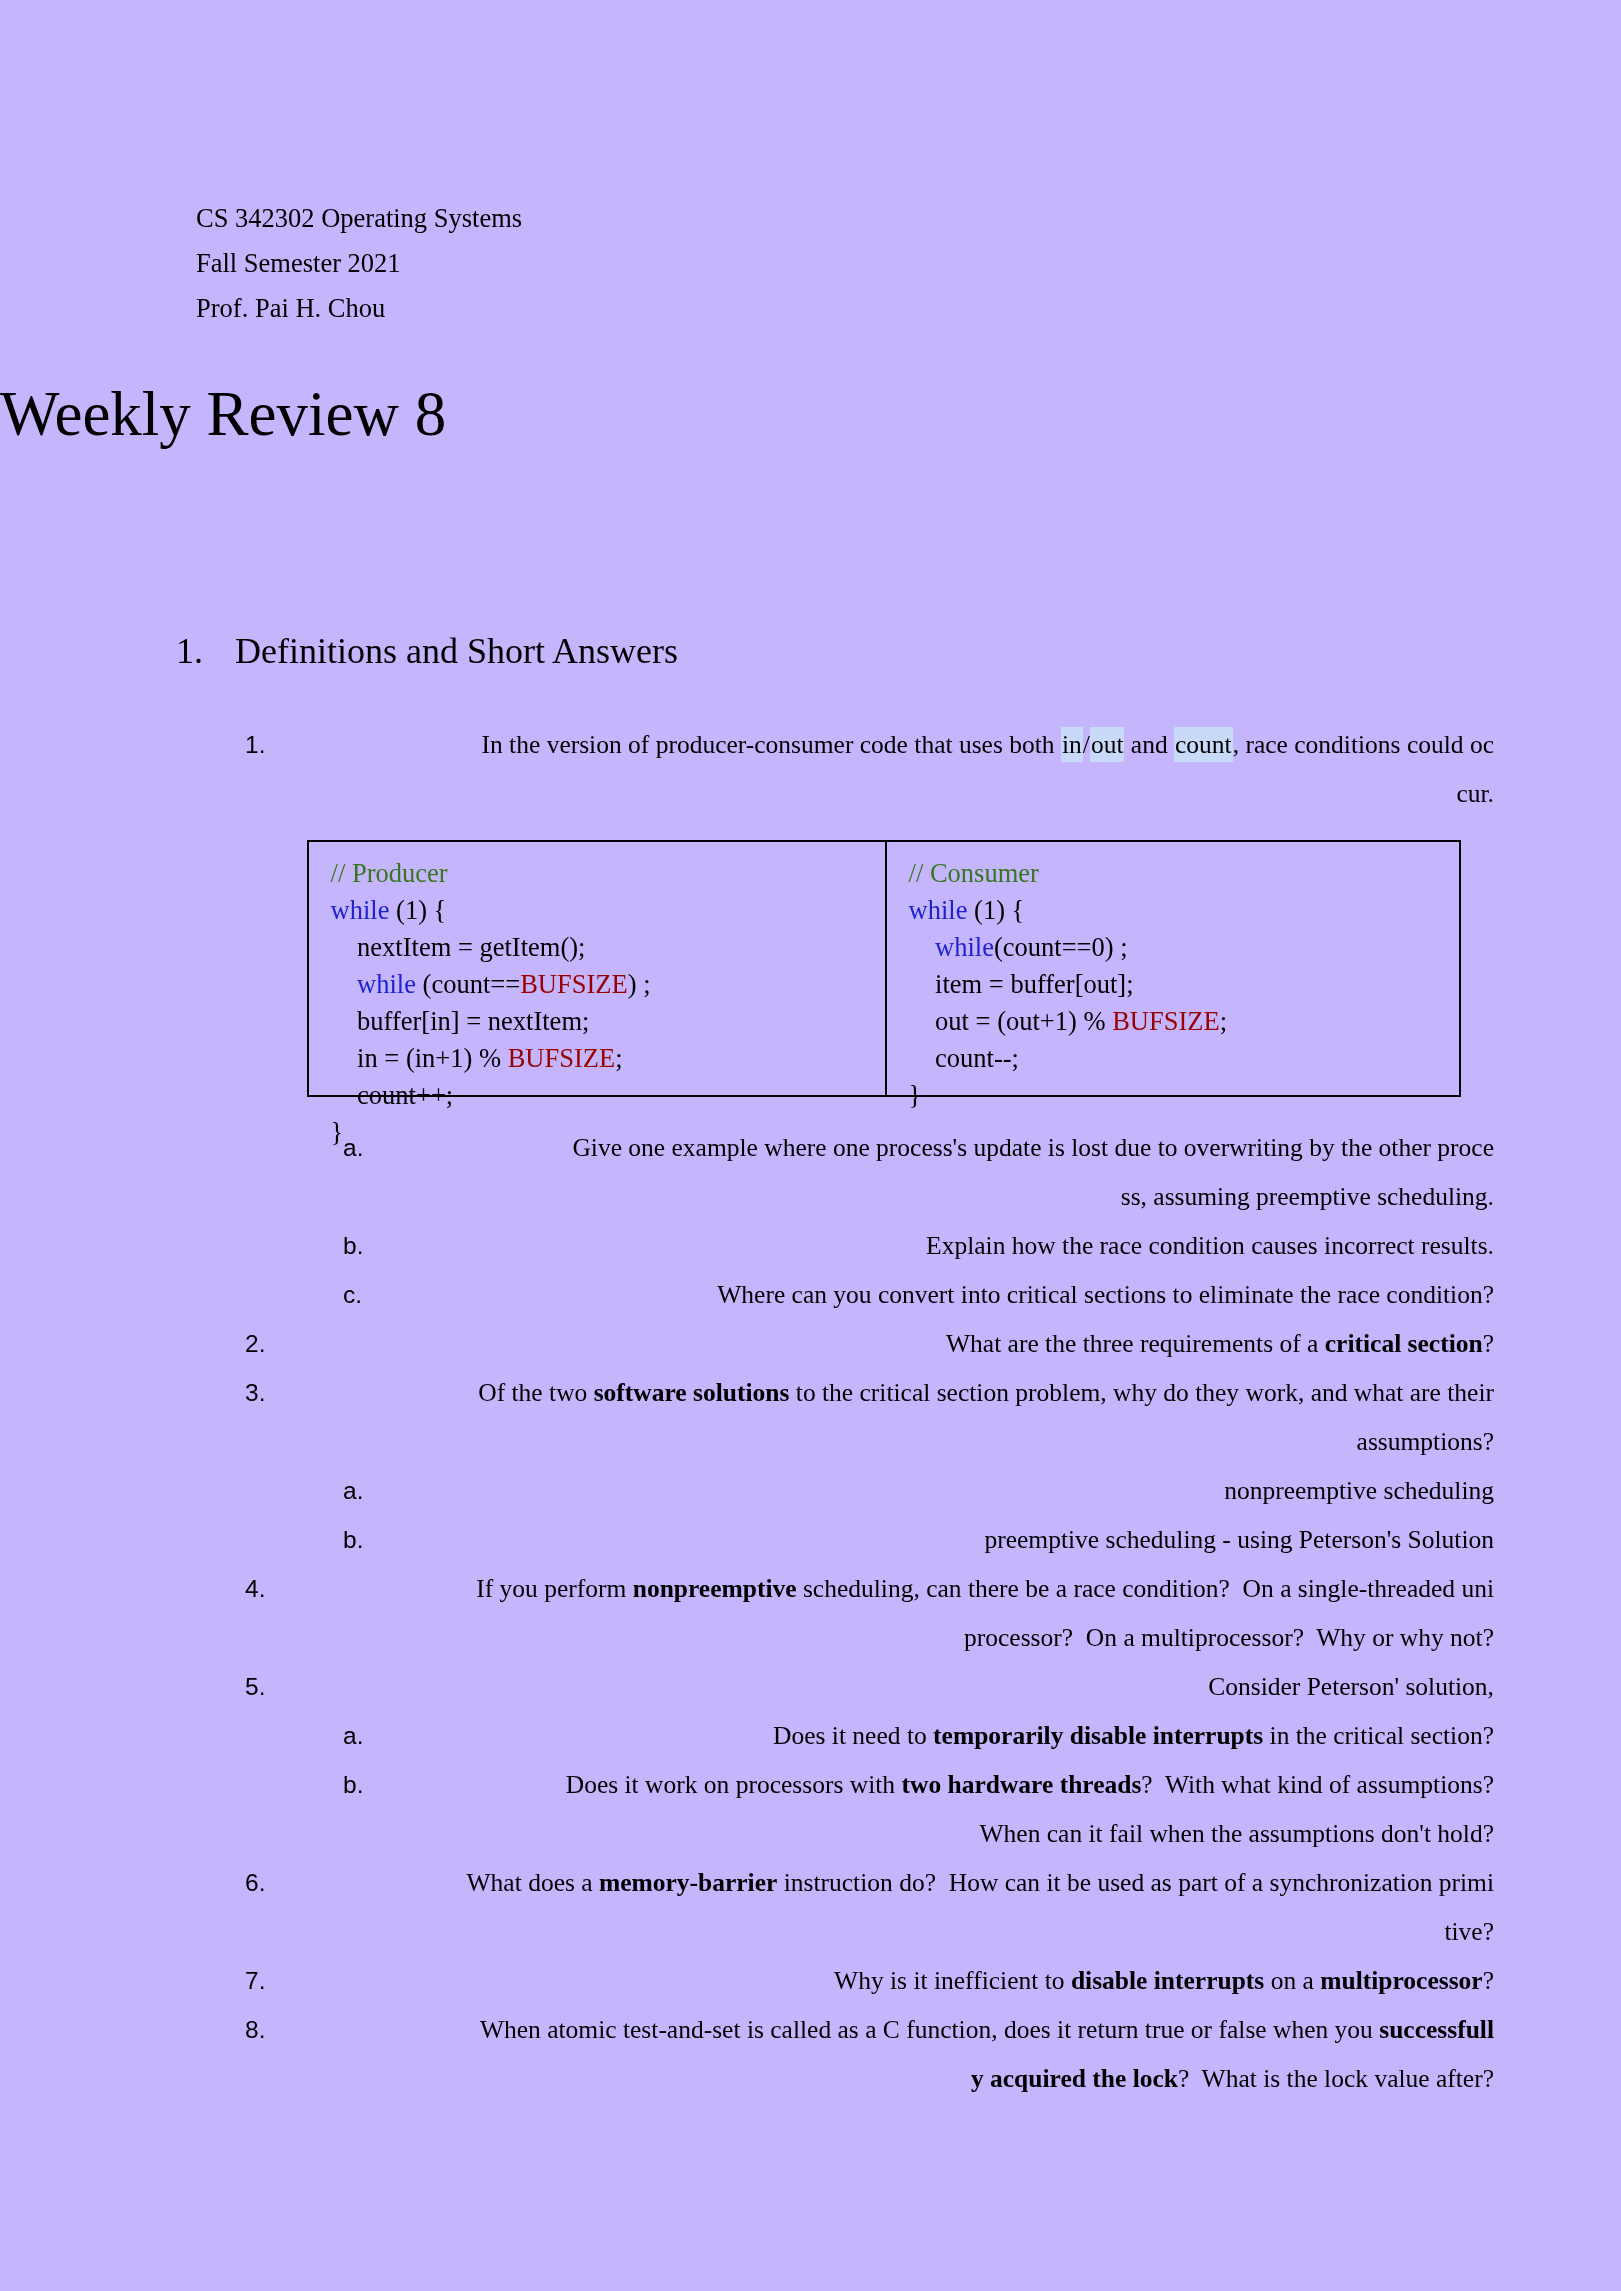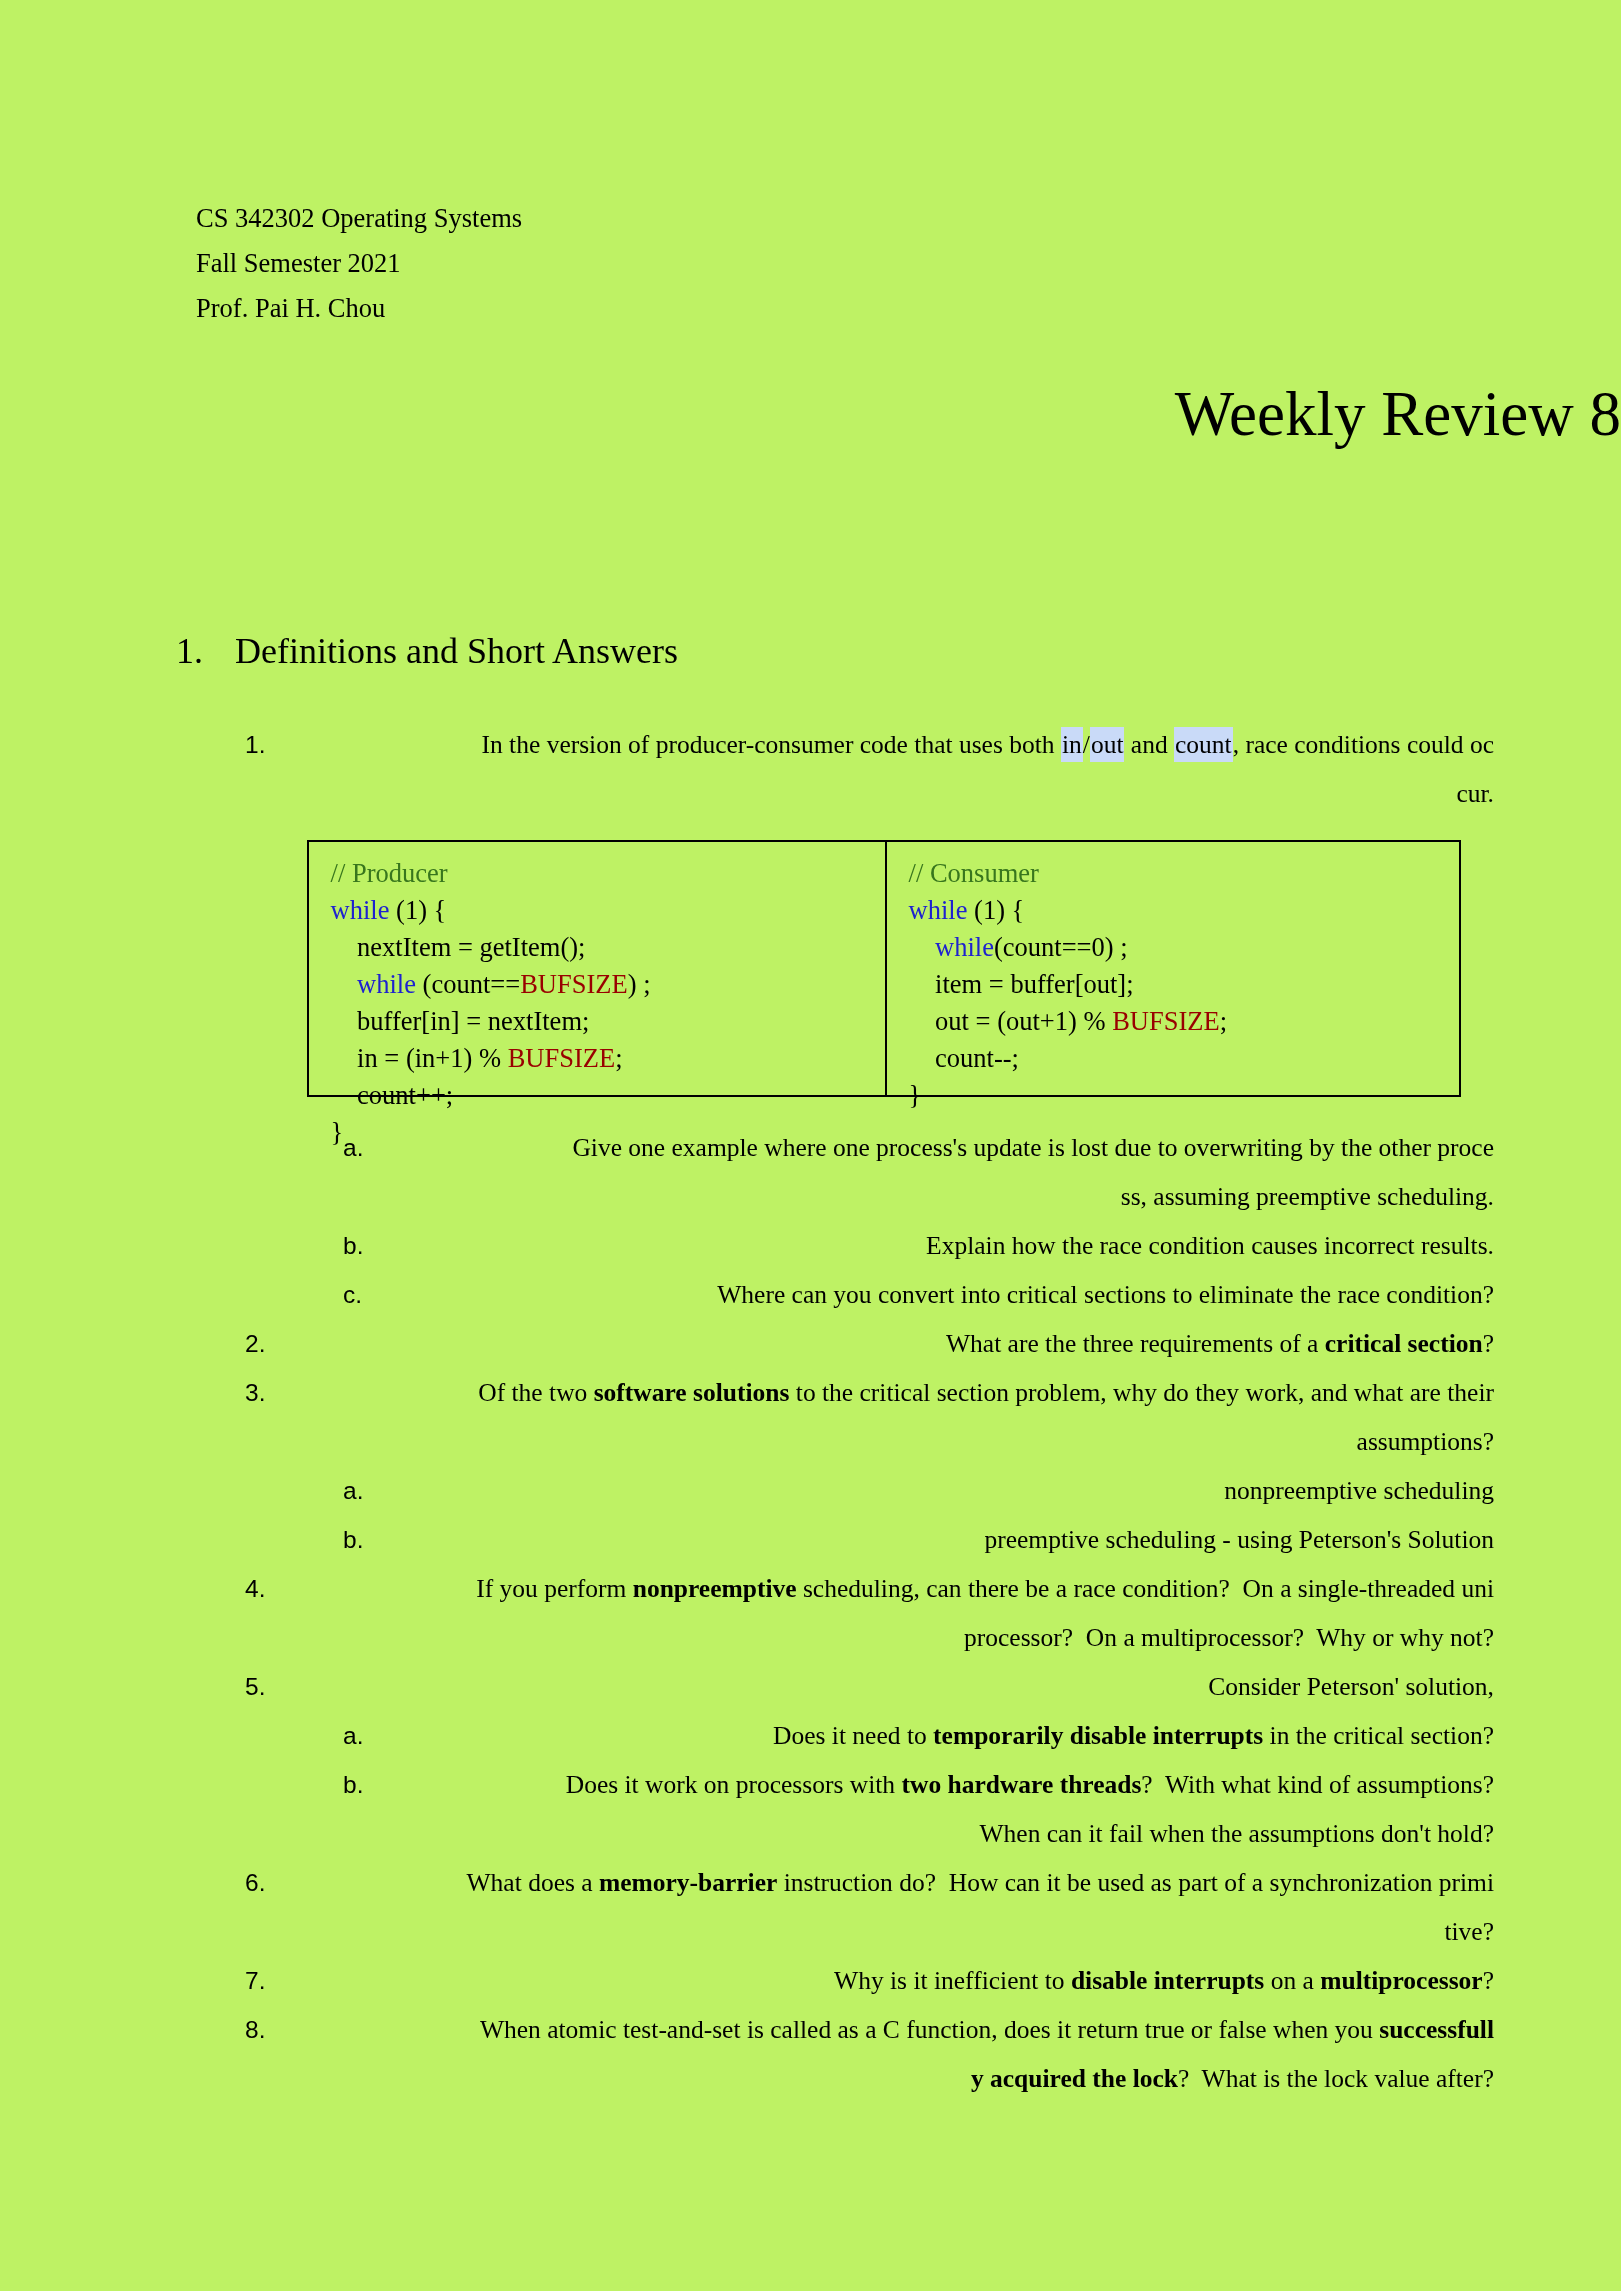--- a/index.html
+++ b/index.html
@@ -1,30 +1,30 @@
 <!DOCTYPE html>
 <html><head>
 <meta charset="utf-8">
 <style>
   html,body { margin:0; padding:0; background:#ffffff; }
   .page {
     position:relative;
     width:1621px; height:2292px;
-    background:#bef264;
+    background:#c4b5fd;
     font-family:"Liberation Serif", serif;
     color:#000000;
     overflow:hidden;
   }
   .doc-header {
     position:absolute; left:196px; top:196px;
     font-size:26.5px; line-height:45px;
   }
   .doc-title {
     position:absolute; left:0; top:375px; width:100%;
-    text-align:right; font-size:63px; line-height:78px; font-weight:normal;
+    text-align:left; font-size:63px; line-height:78px; font-weight:normal;
   }
   .doc-subtitle {
     position:absolute; left:0; top:482px; width:100%;
     text-align:center; font-size:25.5px; line-height:41px;
   }
   .section-heading {
     position:absolute; left:176px; top:629px;
     font-size:36px; line-height:45px;
   }
   .section-heading .sec-num { display:inline-block; width:59px; }

